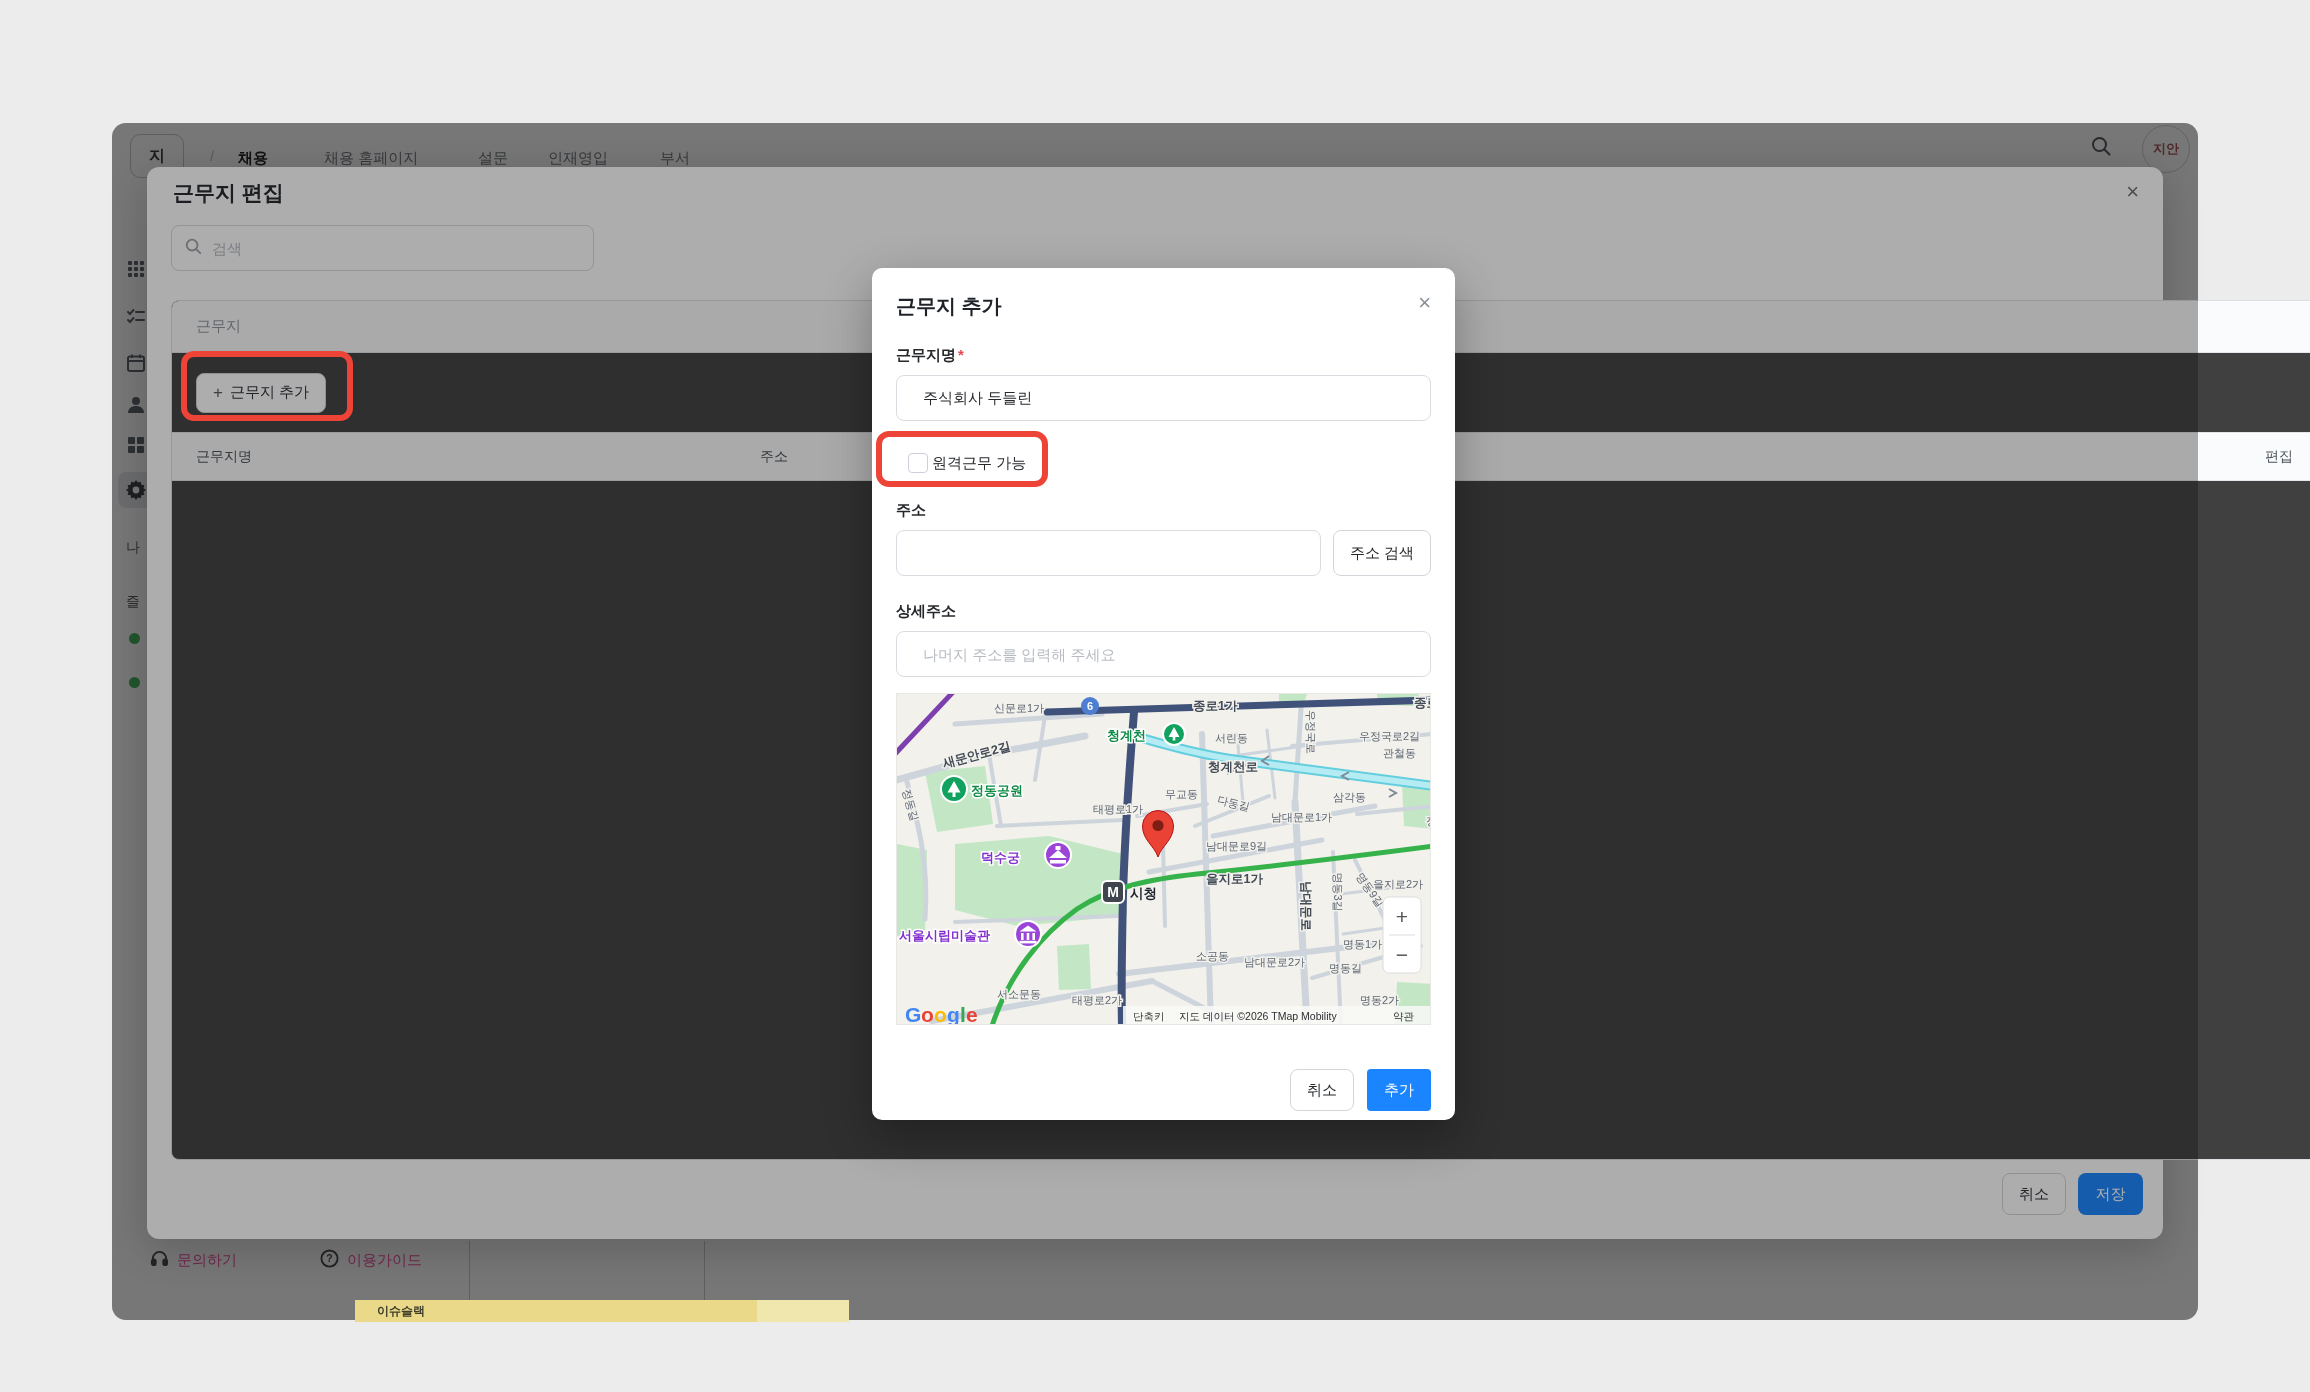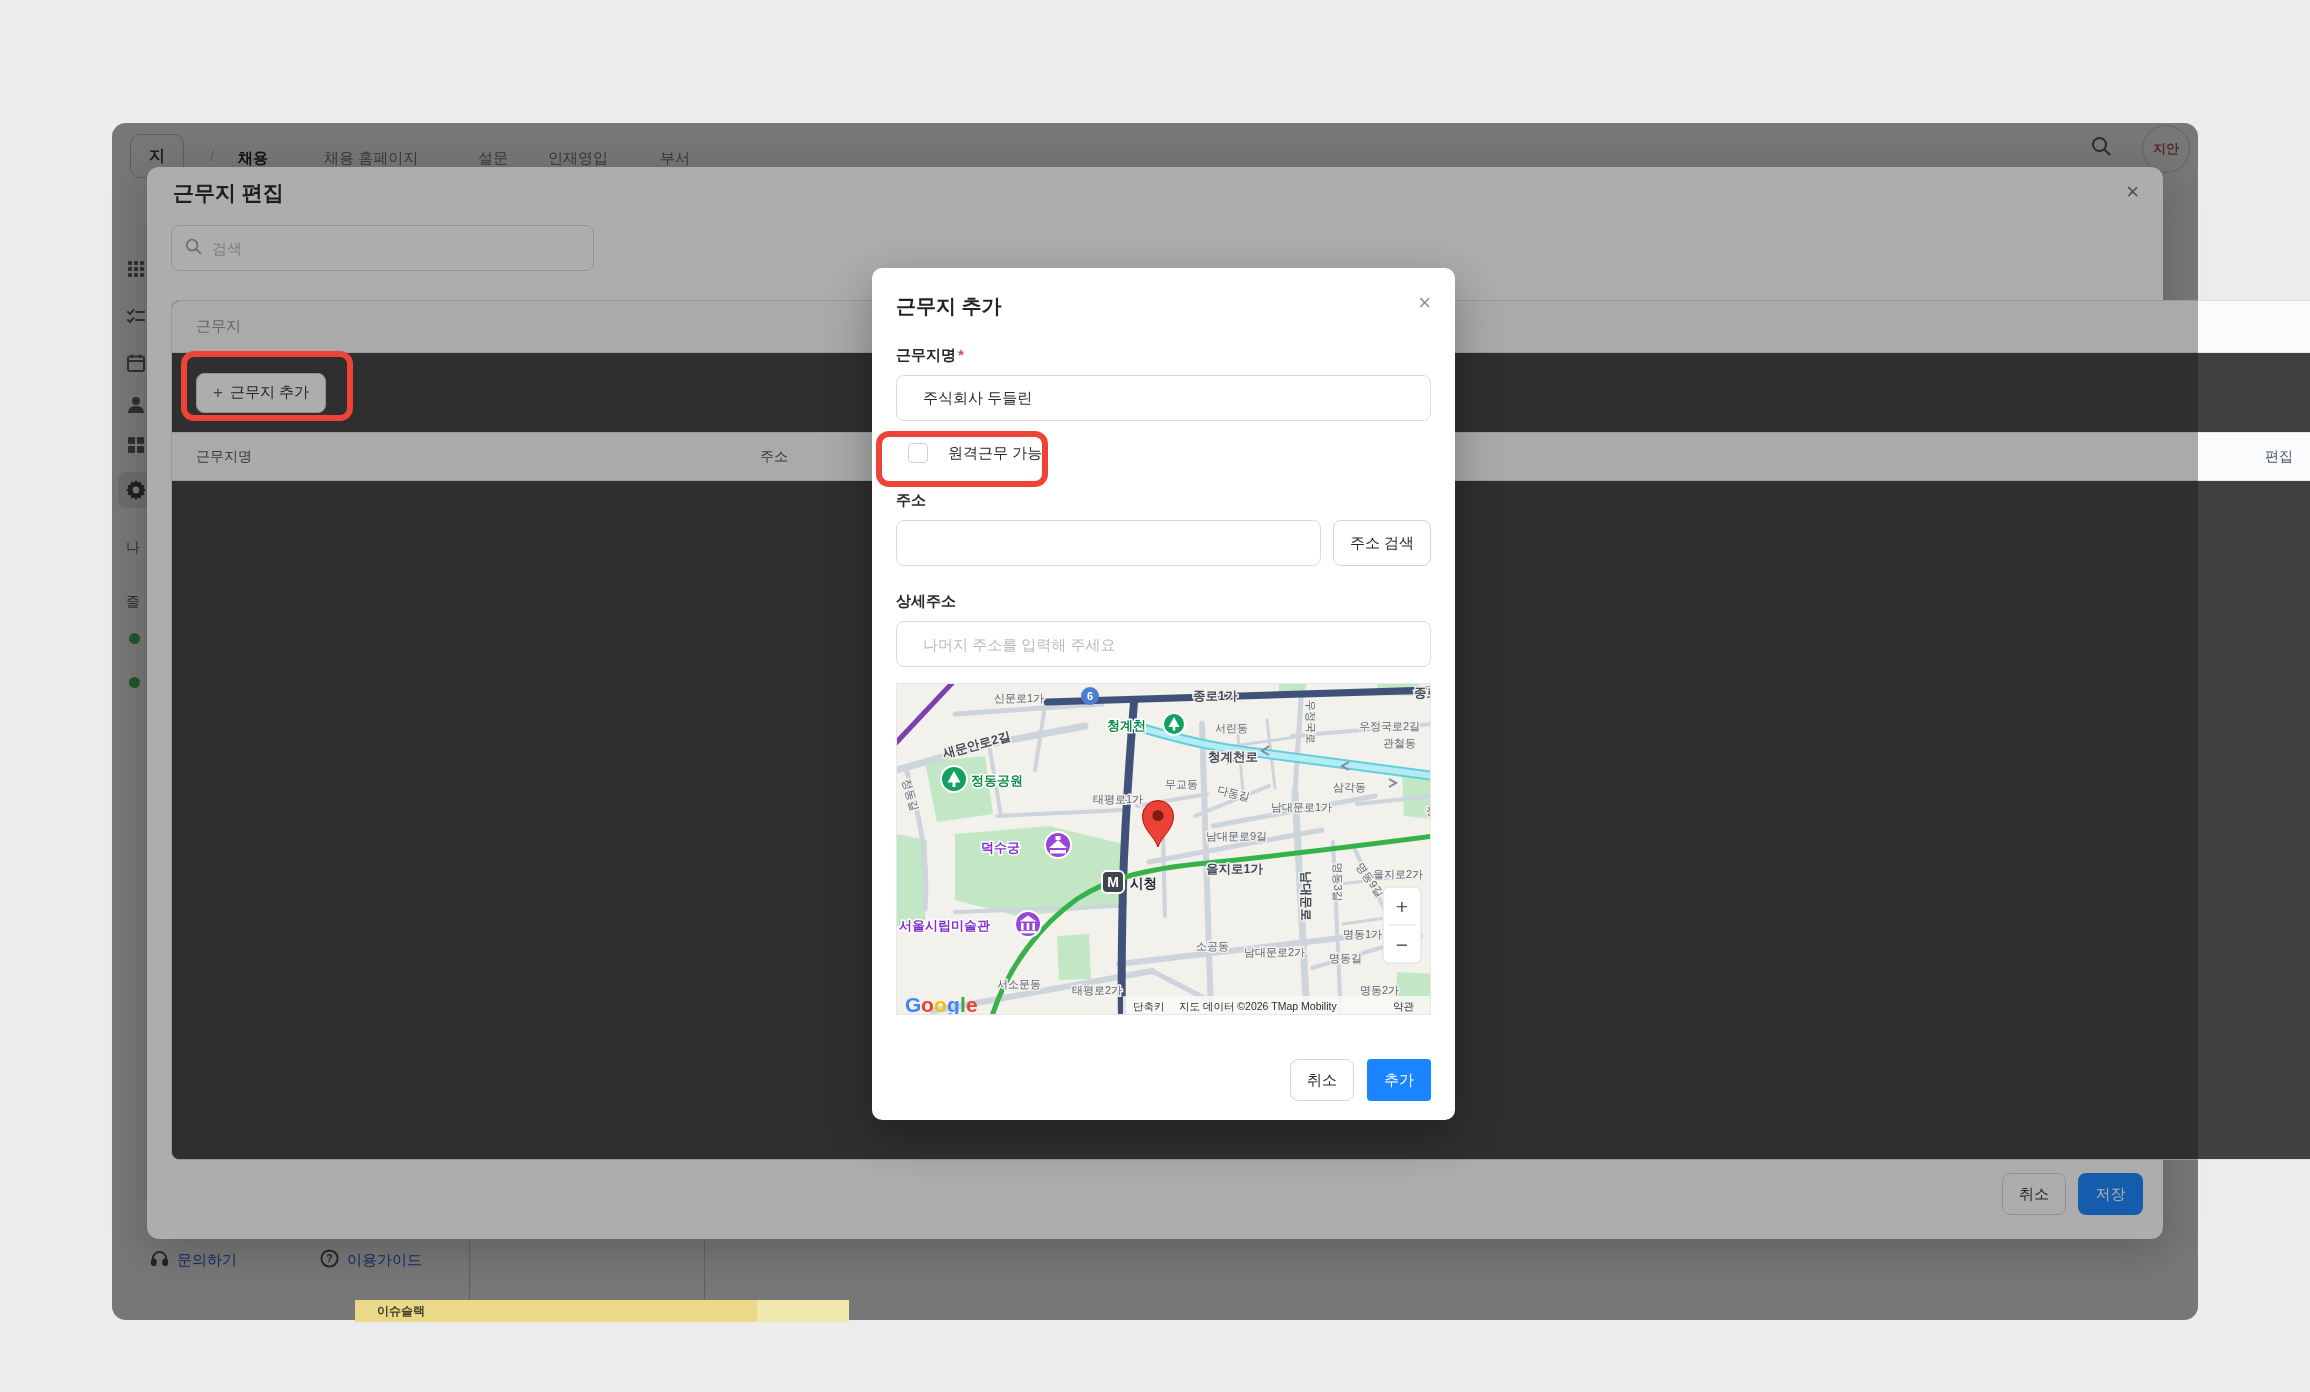--- a/index.html
+++ b/index.html
@@ -13,21 +13,21 @@
   .crumb-sep{position:absolute;left:98px;top:24px;color:#c0c0c0;font-size:15px;}
   .nav-item{position:absolute;top:26px;font-size:15px;color:#6b6f76;white-space:nowrap;}
   .nav-item.active{color:#141414;font-weight:700;}
   .nav-right-search{position:absolute;left:1978px;top:12px;}
   .avatar{position:absolute;left:2030px;top:2px;width:48px;height:48px;border-radius:50%;border:1px solid #cfcfcf;display:flex;align-items:center;justify-content:center;font-size:13px;font-weight:700;color:#a84b52;}
   .sidebar{position:absolute;left:0;top:44px;width:35px;bottom:0;}
   .side-ic{position:absolute;left:14px;color:#565b63;}
   .gear-bg{position:absolute;left:6px;top:305px;width:36px;height:36px;border-radius:8px;background:#e4e6ea;}
   .side-txt{position:absolute;left:14px;font-size:14px;color:#4b4f55;}
   .green-dot{position:absolute;left:17px;width:11px;height:11px;border-radius:50%;background:#3bb354;}
-  .app-footer-item{position:absolute;display:flex;align-items:center;gap:8px;font-size:15px;color:#1d4ed8;}
+  .app-footer-item{position:absolute;display:flex;align-items:center;gap:8px;font-size:15px;color:#ec4899;}
   .vline{position:absolute;top:1118px;height:79px;width:1px;background:#c9c9c9;}
 
   
   .overlay{position:absolute;left:112px;top:123px;width:2086px;height:1197px;background:rgba(15,15,15,0.34);border-radius:14px;}
 
   
   .modal1{position:absolute;left:147px;top:167px;width:2016px;height:1072px;background:#fff;border-radius:12px;box-shadow:0 10px 40px rgba(0,0,0,.2);}
   .m1-title{position:absolute;left:26px;top:12px;font-size:21px;font-weight:700;color:#222529;}
   .m1-close{position:absolute;right:24px;top:12px;font-size:22px;color:#6b7075;cursor:pointer;}
   .m1-search{position:absolute;left:24px;top:58px;width:423px;height:46px;border:1px solid #d9d9d9;border-radius:8px;display:flex;align-items:center;padding:16px 12px;gap:8px;background:#fff;}
@@ -48,21 +48,21 @@
 
   
   .modal2{position:absolute;left:872px;top:268px;width:583px;height:852px;background:#fff;border-radius:10px;box-shadow:0 16px 48px rgba(0,0,0,.30);padding:24px;}
   .m2-head{display:flex;justify-content:space-between;align-items:flex-start;}
   .m2-title{font-size:20px;font-weight:700;color:#1f2329;line-height:28px;}
   .m2-close{font-size:22px;color:#8a8f98;line-height:22px;cursor:pointer;}
   .f-label{margin-top:26px;font-size:15px;color:#26282b;font-weight:600;}
   .f-label .req{color:#e5484d;margin-left:2px;}
   .t-input{margin-top:10px;width:100%;height:46px;border:1px solid #d9dce1;border-radius:8px;padding:0 26px;font-size:15px;color:#26282b;outline:none;}
   .t-input::placeholder{color:#b8bcc2;}
-  .chk-row{margin-top:20px;display:flex;align-items:center;gap:20px;height:24px;padding-left:12px;}
+  .chk-row{margin-top:30px;display:flex;align-items:center;gap:4px;height:24px;padding-left:12px;}
   .chk-row input{appearance:none;-webkit-appearance:none;width:20px;height:20px;border:1.5px solid #ccd1d9;border-radius:4px;background:#fff;margin:0;cursor:pointer;}
   .chk-row span{font-size:15px;color:#26282b;}
   .addr-row{margin-top:10px;display:flex;gap:12px;}
   .addr-row .t-input{margin-top:0;flex:1;}
   .addr-search-btn{width:98px;height:46px;border:1px solid #d2d6db;border-radius:8px;background:#fff;font-size:15px;color:#26282b;cursor:pointer;white-space:nowrap;}
   .map-wrap{margin-top:16px;width:535px;height:332px;border:1px solid #e7e7e4;position:relative;overflow:hidden;}
   .m2-footer{margin-top:44px;display:flex;justify-content:flex-end;gap:13px;}
   .btn-cancel2{width:64px;height:42px;border:1px solid #d2d6db;border-radius:8px;background:#fff;font-size:15px;color:#26282b;cursor:pointer;}
   .btn-add2{width:64px;height:42px;border:none;border-radius:4px;background:#1b84ff;font-size:15px;color:#fff;cursor:pointer;}
 

